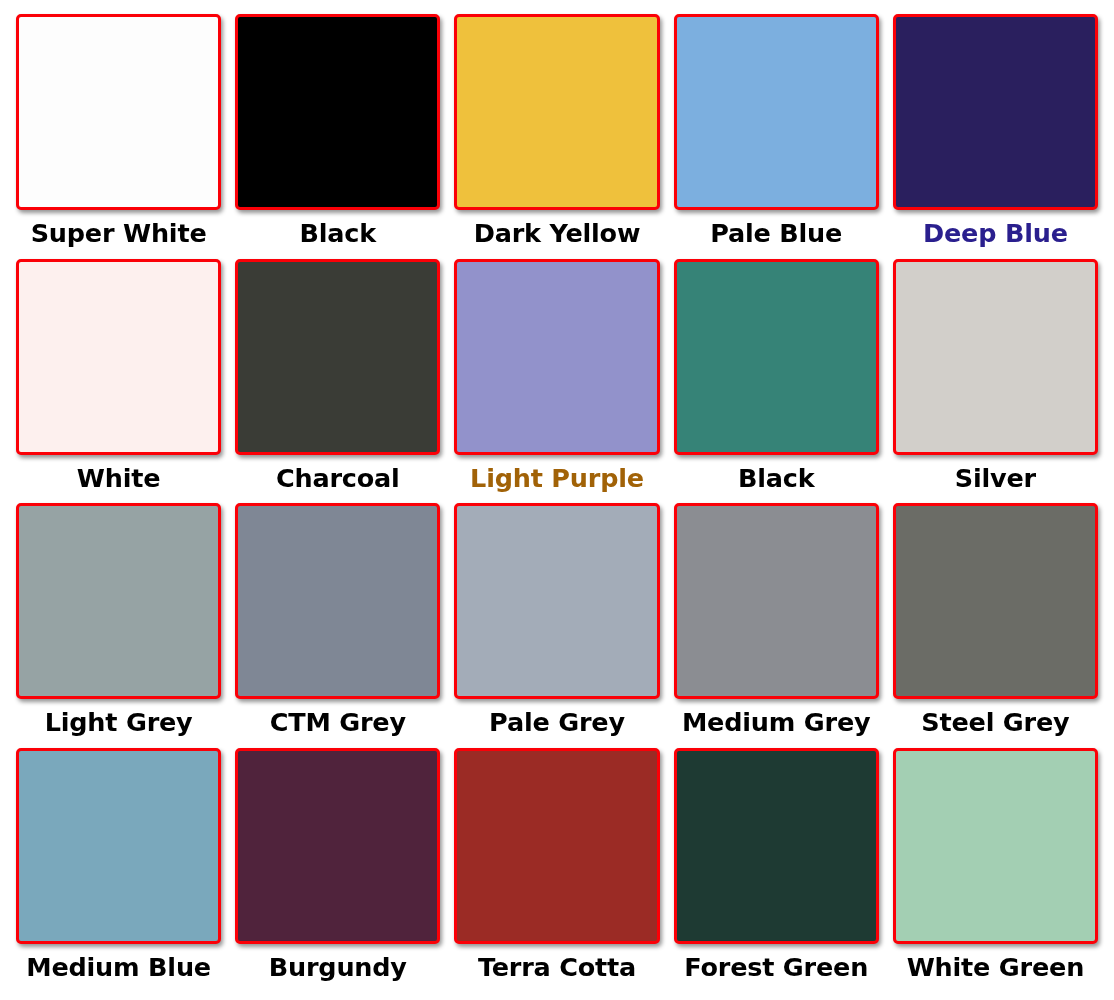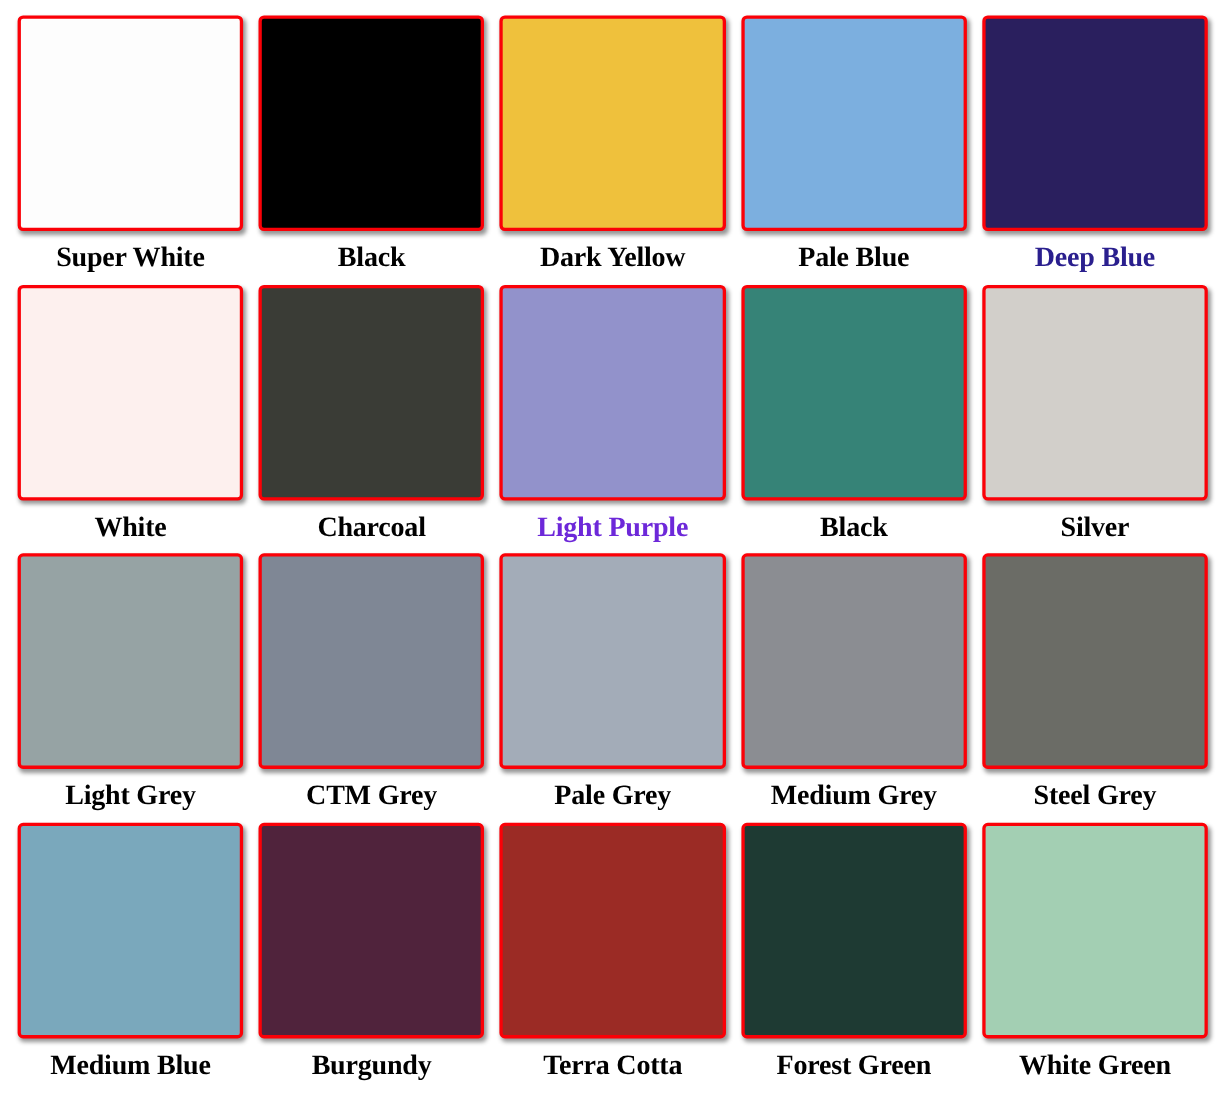--- a/index.html
+++ b/index.html
@@ -17,21 +17,20 @@
   #palette-grid {
     display: grid;
     grid-template-columns: repeat(5, 1fr);
     grid-template-rows: repeat(4, 1fr);
     column-gap: 14px;
     row-gap: 0px;
     width: 1114px;
     height: 1000px;
     padding: 14px 16px 8px 16px;
     box-sizing: border-box;
-    font-family: Liberation Serif, serif;
   }
   .swatch-cell {
     display: flex;
     flex-direction: column;
     align-items: center;
     justify-content: flex-start;
     box-sizing: border-box;
   }
   .swatch-chip {
     width: 100%;
@@ -80,21 +79,21 @@
     <div class="swatch-cell">
       <div class="swatch-chip" style="background: rgb(253, 240, 238); border-color: rgb(251, 0, 7);"></div>
       <div class="swatch-label" style="color: rgb(0, 0, 0);">White</div>
     </div>
     <div class="swatch-cell">
       <div class="swatch-chip" style="background: rgb(58, 60, 54); border-color: rgb(251, 0, 7);"></div>
       <div class="swatch-label" style="color: rgb(0, 0, 0);">Charcoal</div>
     </div>
     <div class="swatch-cell">
       <div class="swatch-chip" style="background: rgb(146, 146, 203); border-color: rgb(251, 0, 7);"></div>
-      <div class="swatch-label" style="color: #6d28d9;">Light Purple</div>
+      <div class="swatch-label" style="color: #a16207;">Light Purple</div>
     </div>
     <div class="swatch-cell">
       <div class="swatch-chip" style="background: rgb(54, 131, 119); border-color: rgb(251, 0, 7);"></div>
       <div class="swatch-label" style="color: rgb(0, 0, 0);">Black</div>
     </div>
     <div class="swatch-cell">
       <div class="swatch-chip" style="background: rgb(210, 207, 202); border-color: rgb(251, 0, 7);"></div>
       <div class="swatch-label" style="color: rgb(0, 0, 0);">Silver</div>
     </div>
     <div class="swatch-cell">

